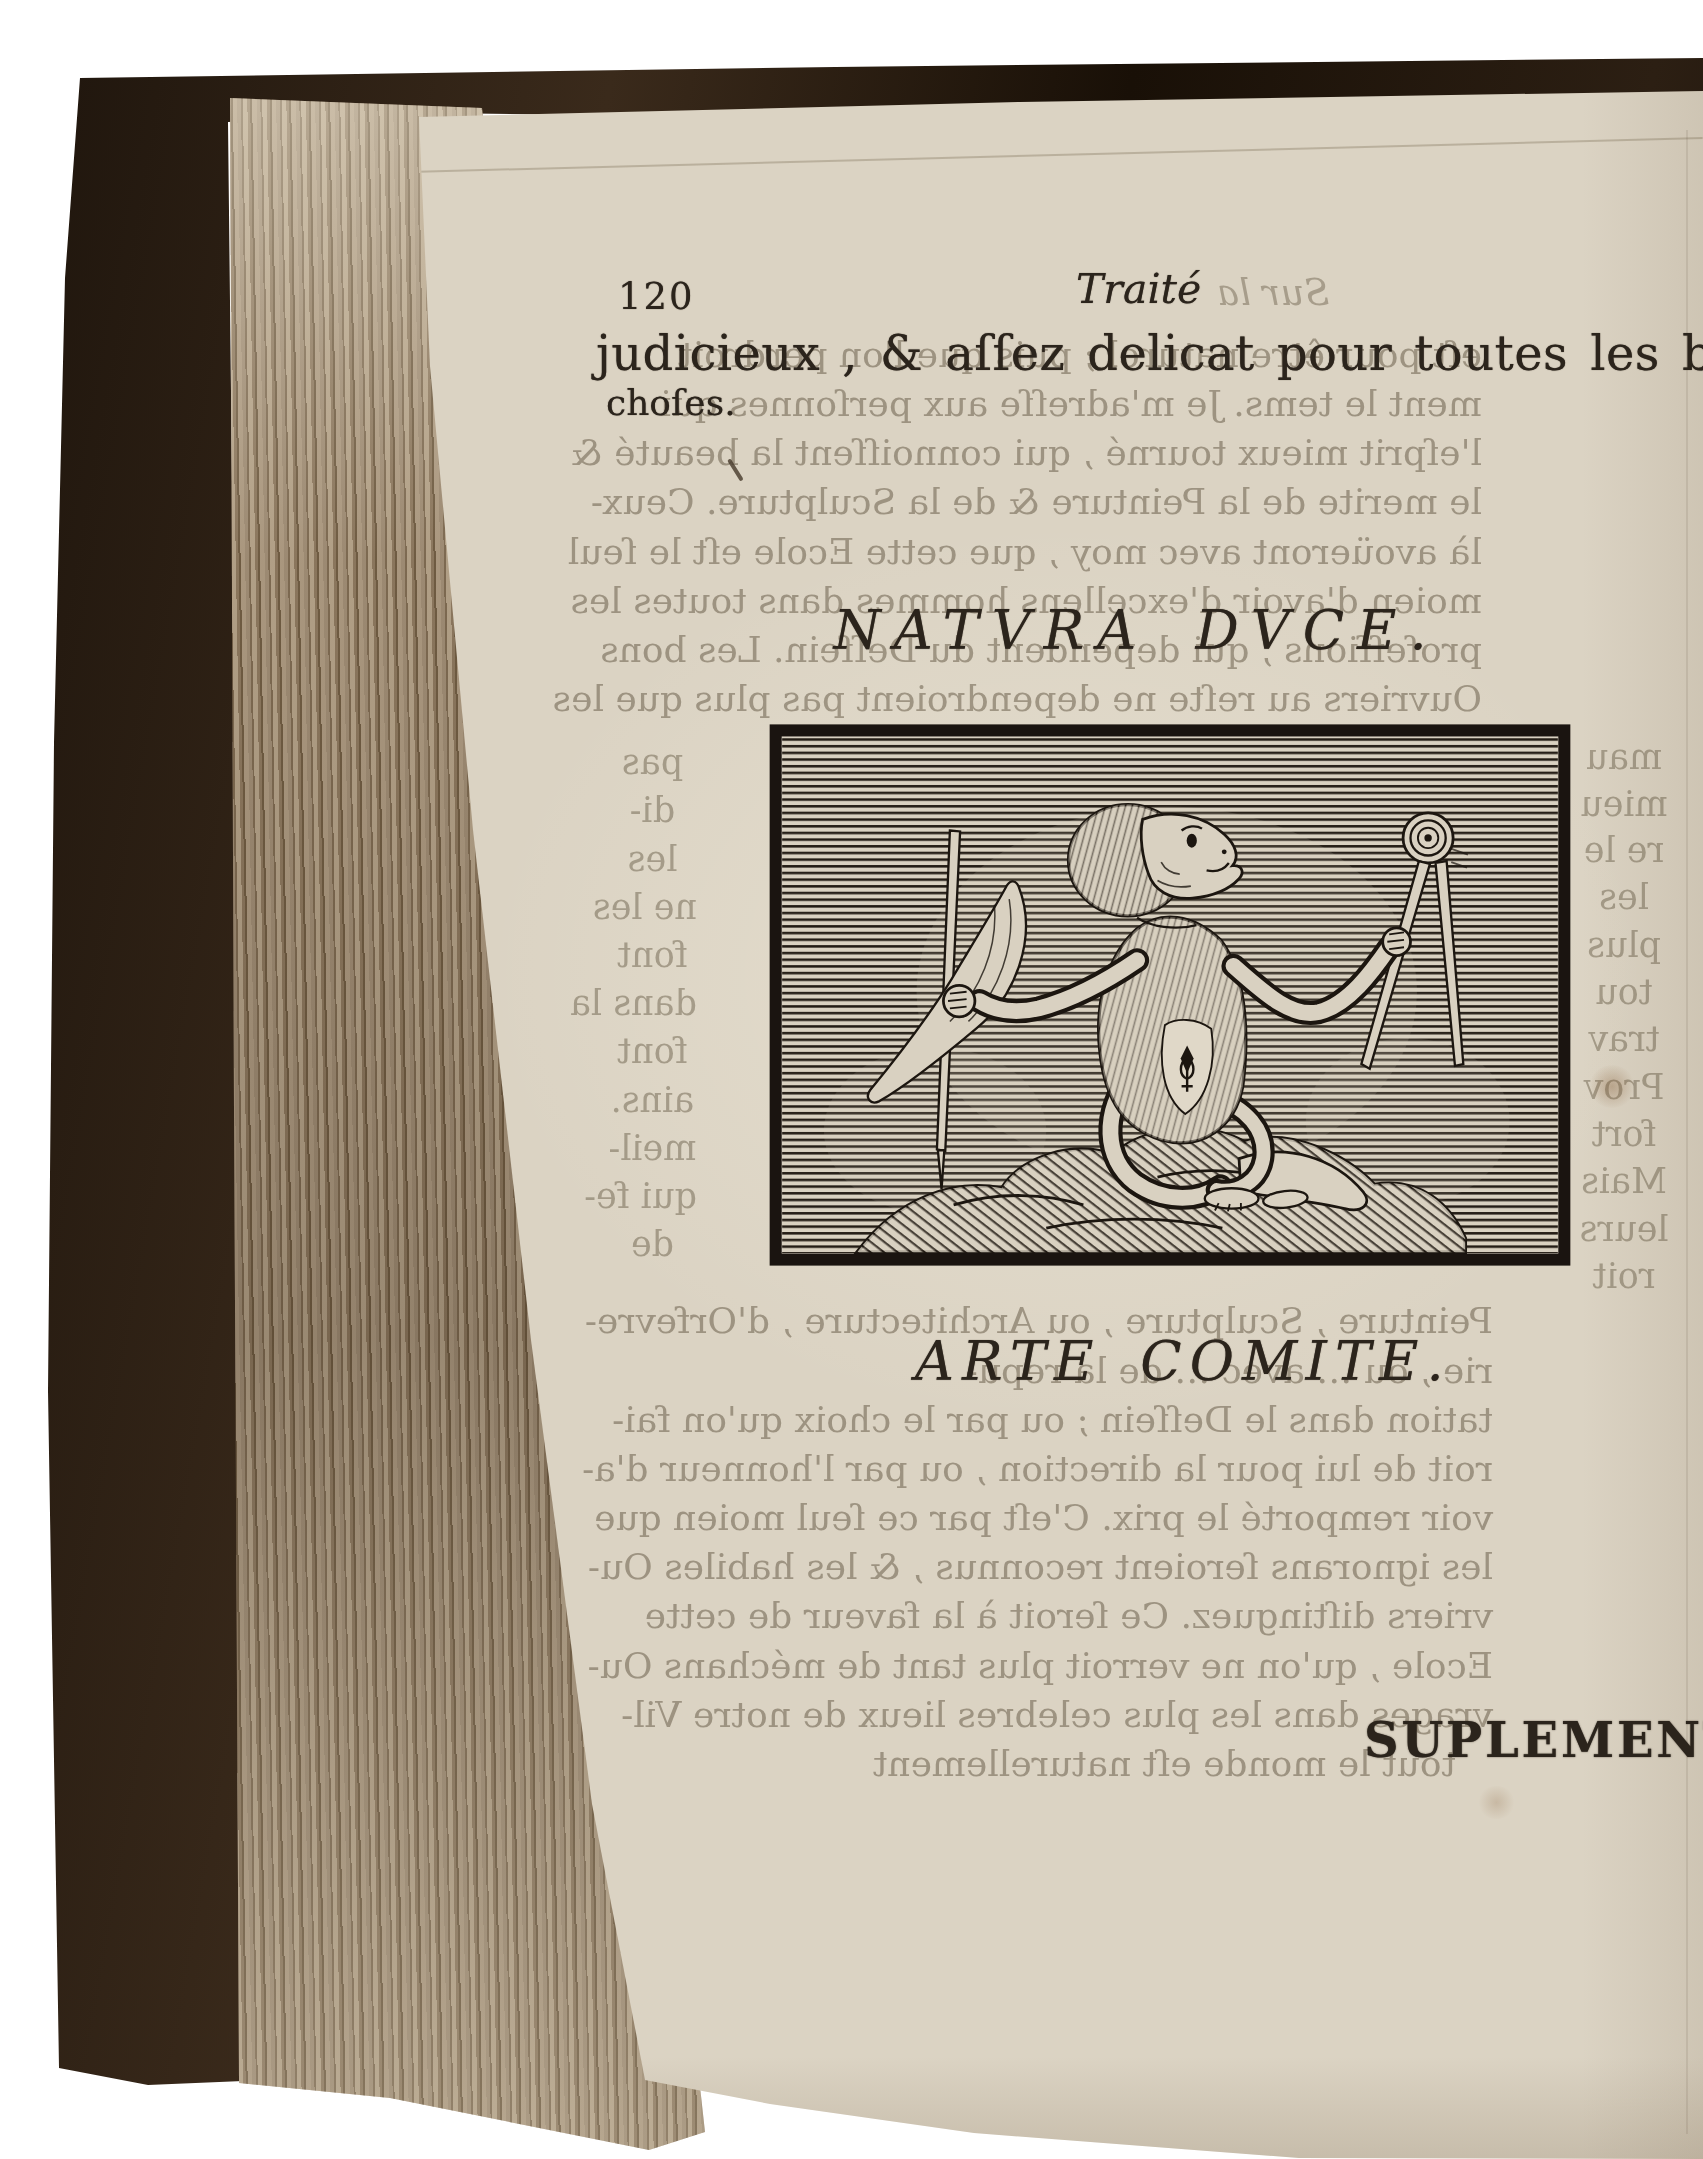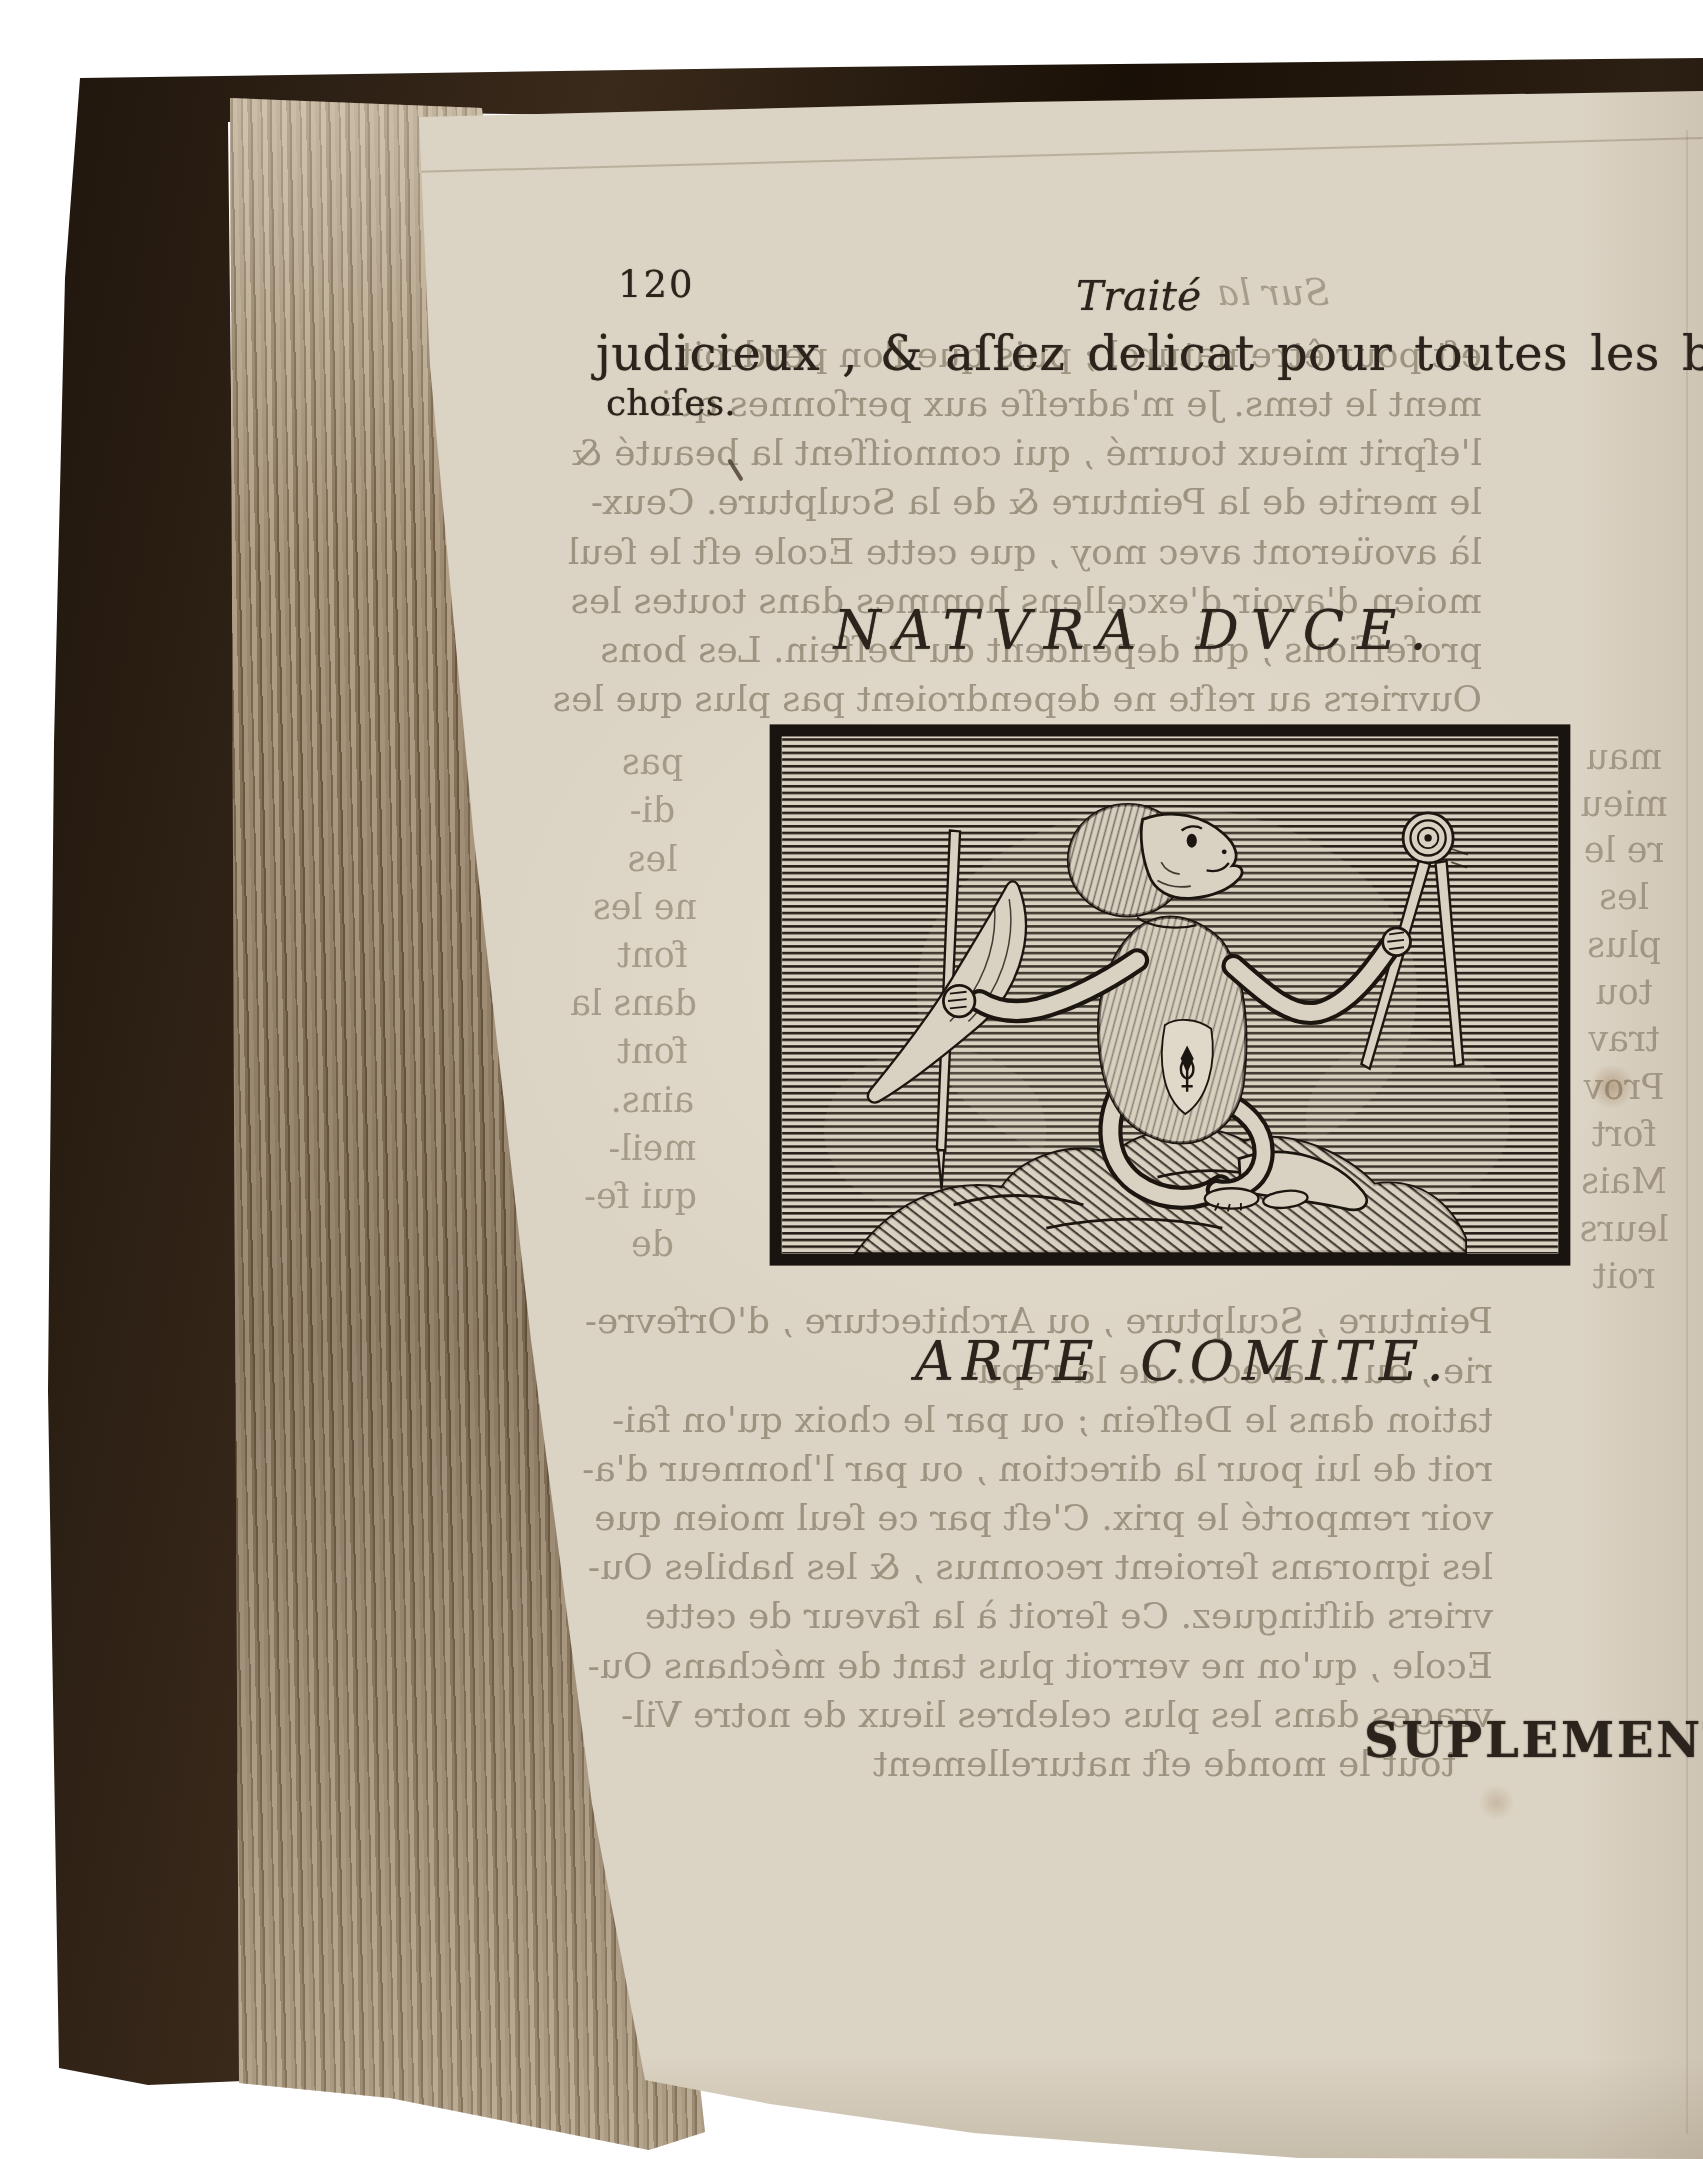--- a/index.html
+++ b/index.html
@@ -27,22 +27,22 @@
       linear-gradient(90deg,rgba(100,84,60,.40) 0px,rgba(158,142,114,.20) 42px,rgba(0,0,0,0) 111px),
       linear-gradient(180deg,rgba(88,72,52,.32) 0px,rgba(0,0,0,0) 56px),
       linear-gradient(0deg,rgba(118,98,72,.20) 0px,rgba(0,0,0,0) 102px),
       linear-gradient(270deg,rgba(128,110,86,.14) 0px,rgba(0,0,0,0) 121px);
     clip-path:polygon(419px 117px,1020px 102px,1703px 91px,1703px 2159px,1299px 2158px,974px 2133px,770px 2104px,
                       645px 2080px,592px 1804px,531px 1340px,473px 830px,430px 366px);}
 
   
   .ink{position:absolute;color:#2b241c;white-space:nowrap;
        text-shadow:0 0 1px rgba(43,34,24,.75);}
-  .pagenum{left:618px;top:263px;font-size:37px;letter-spacing:1.9px;}
-  .runhead{left:1076px;top:272px;font-size:41px;font-style:italic;}
+  .pagenum{left:618px;top:275px;font-size:37px;letter-spacing:1.9px;}
+  .runhead{left:1076px;top:265px;font-size:41px;font-style:italic;}
   .bodyline1{left:596px;top:325px;font-size:48px;word-spacing:6.5px;letter-spacing:0.4px;}
   .bodyline2{left:606px;top:382px;font-size:36px;}
   .motto-top{left:809px;top:599px;width:655px;text-align:center;font-size:54px;font-style:italic;
              letter-spacing:.24em;word-spacing:.30em;}
   .motto-bottom{left:915px;top:1330px;width:531px;font-size:54px;font-style:italic;
              letter-spacing:.15em;word-spacing:.25em;}
   .catchword{left:1364px;top:1712px;font-size:48px;font-weight:bold;letter-spacing:2.8px;
              text-shadow:0 0 1.5px rgba(43,34,24,.85);}
 
   

